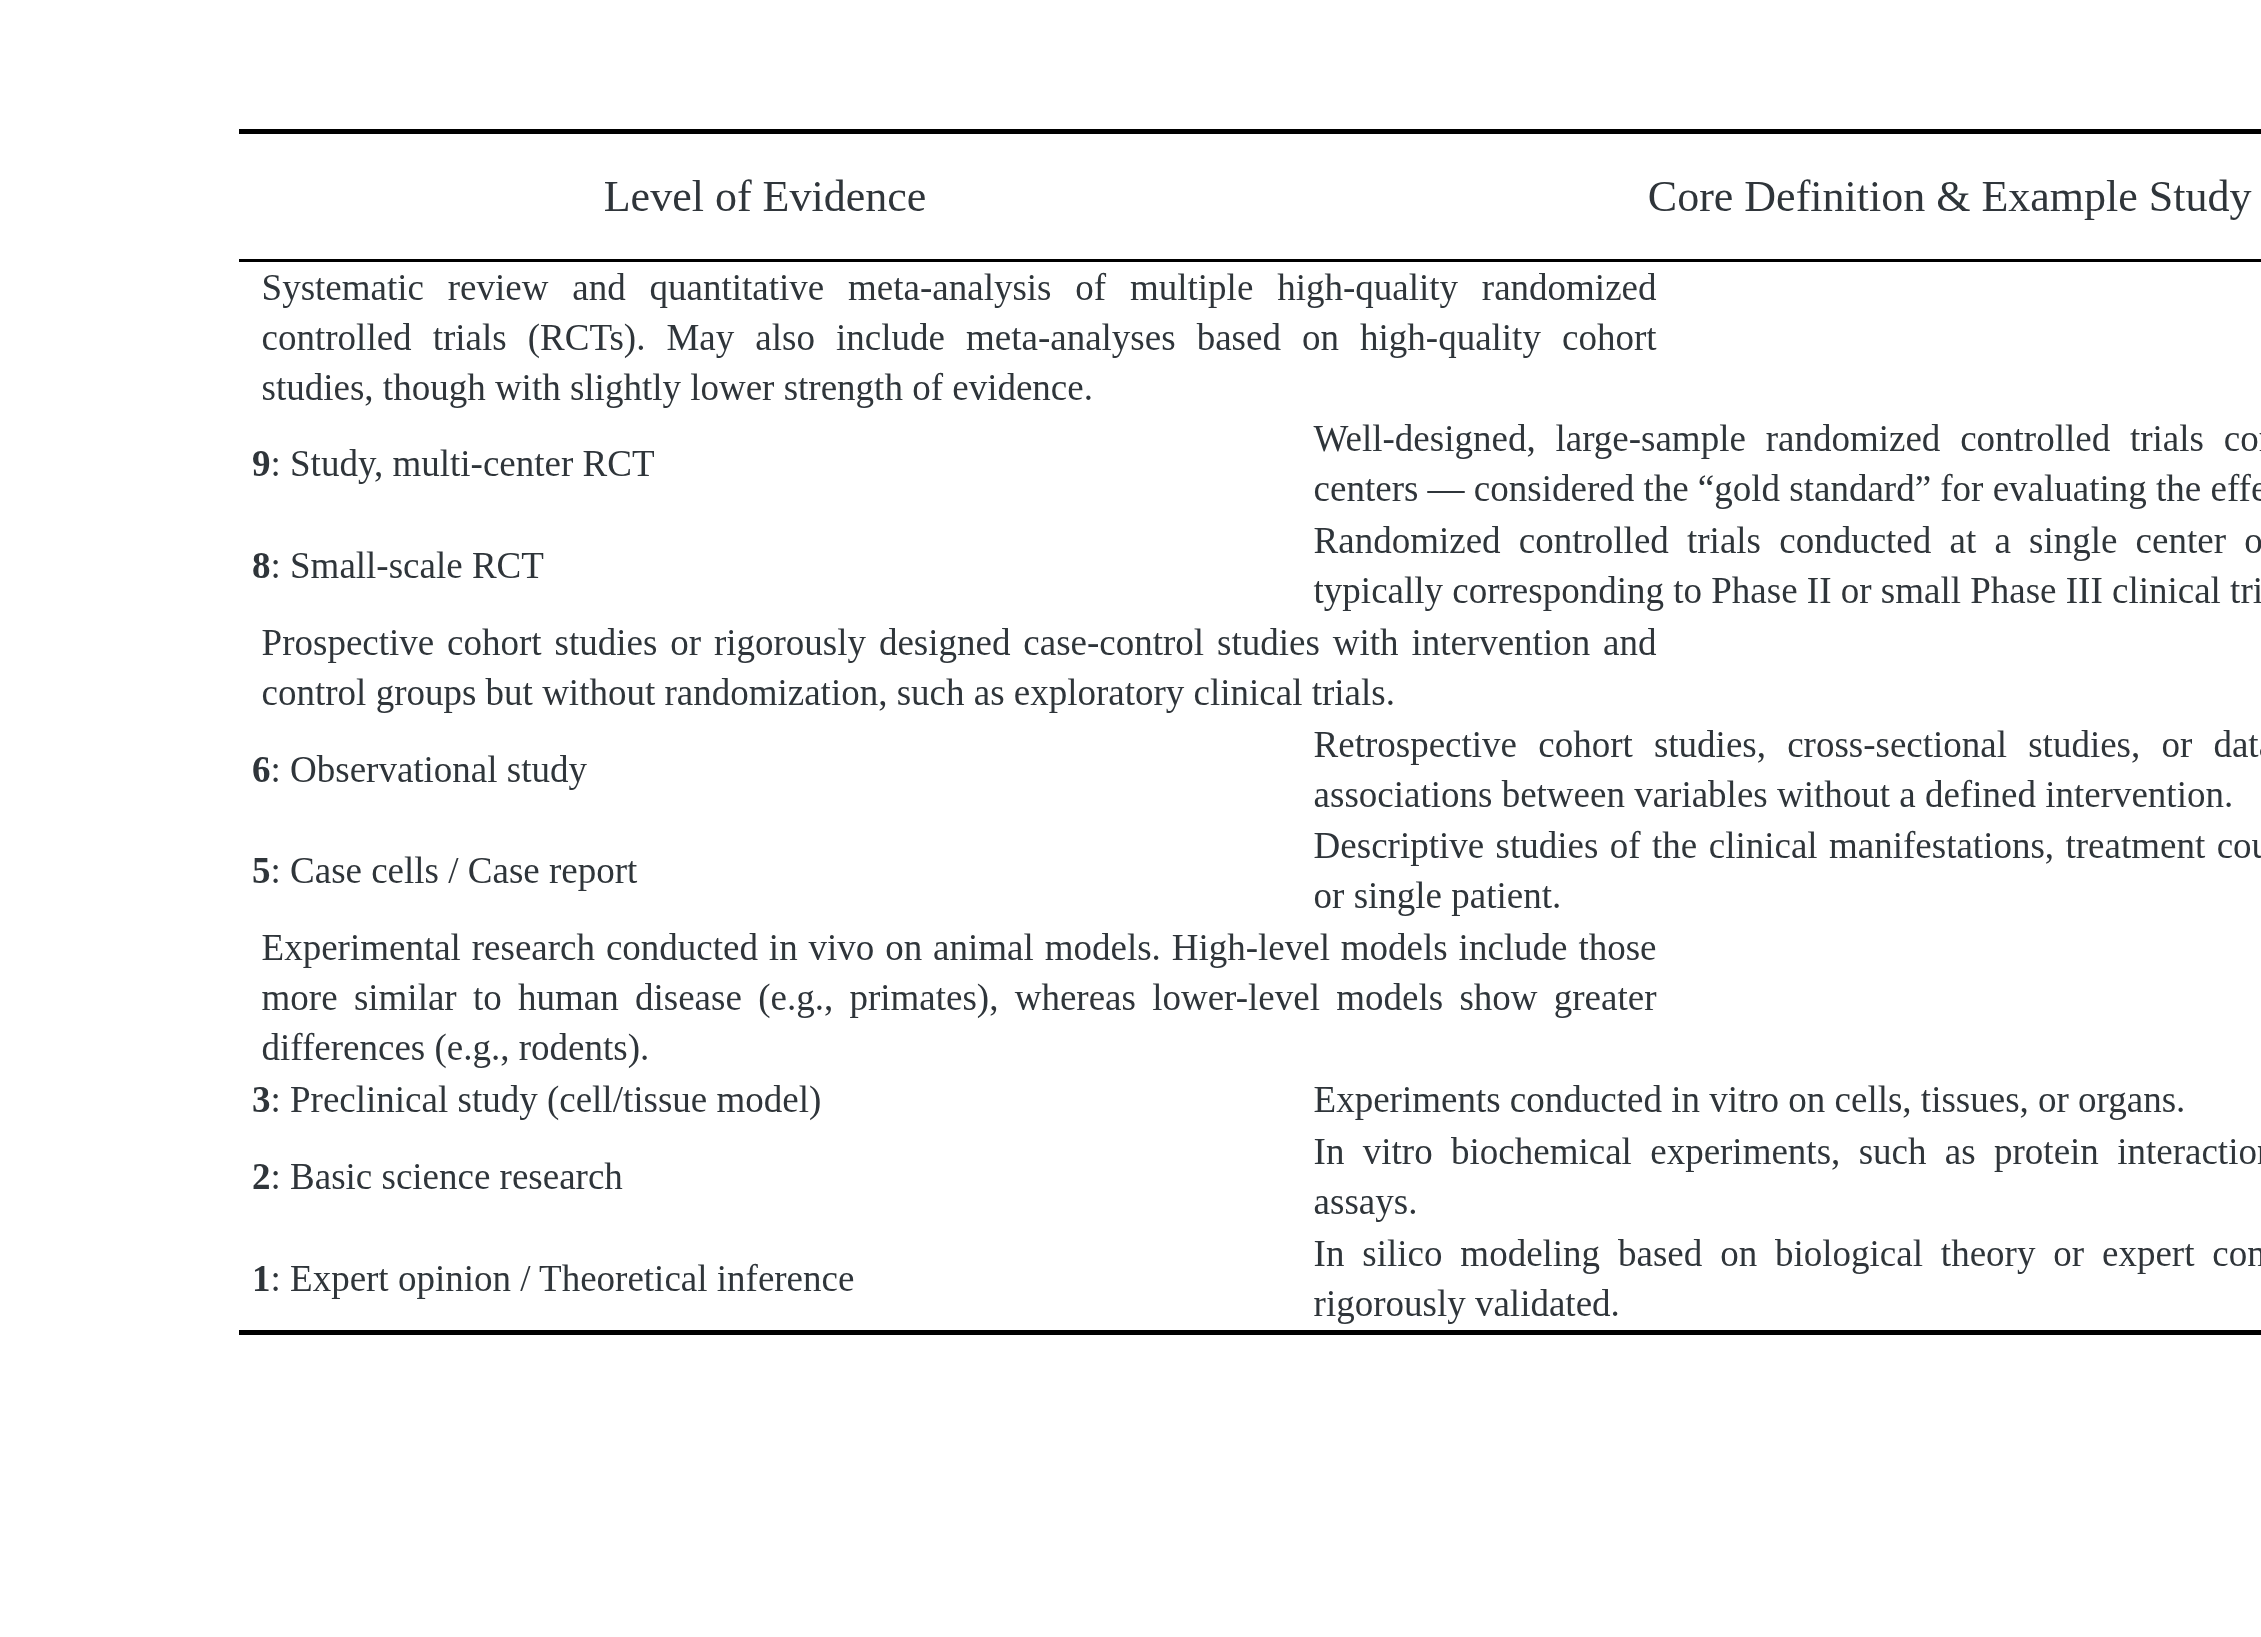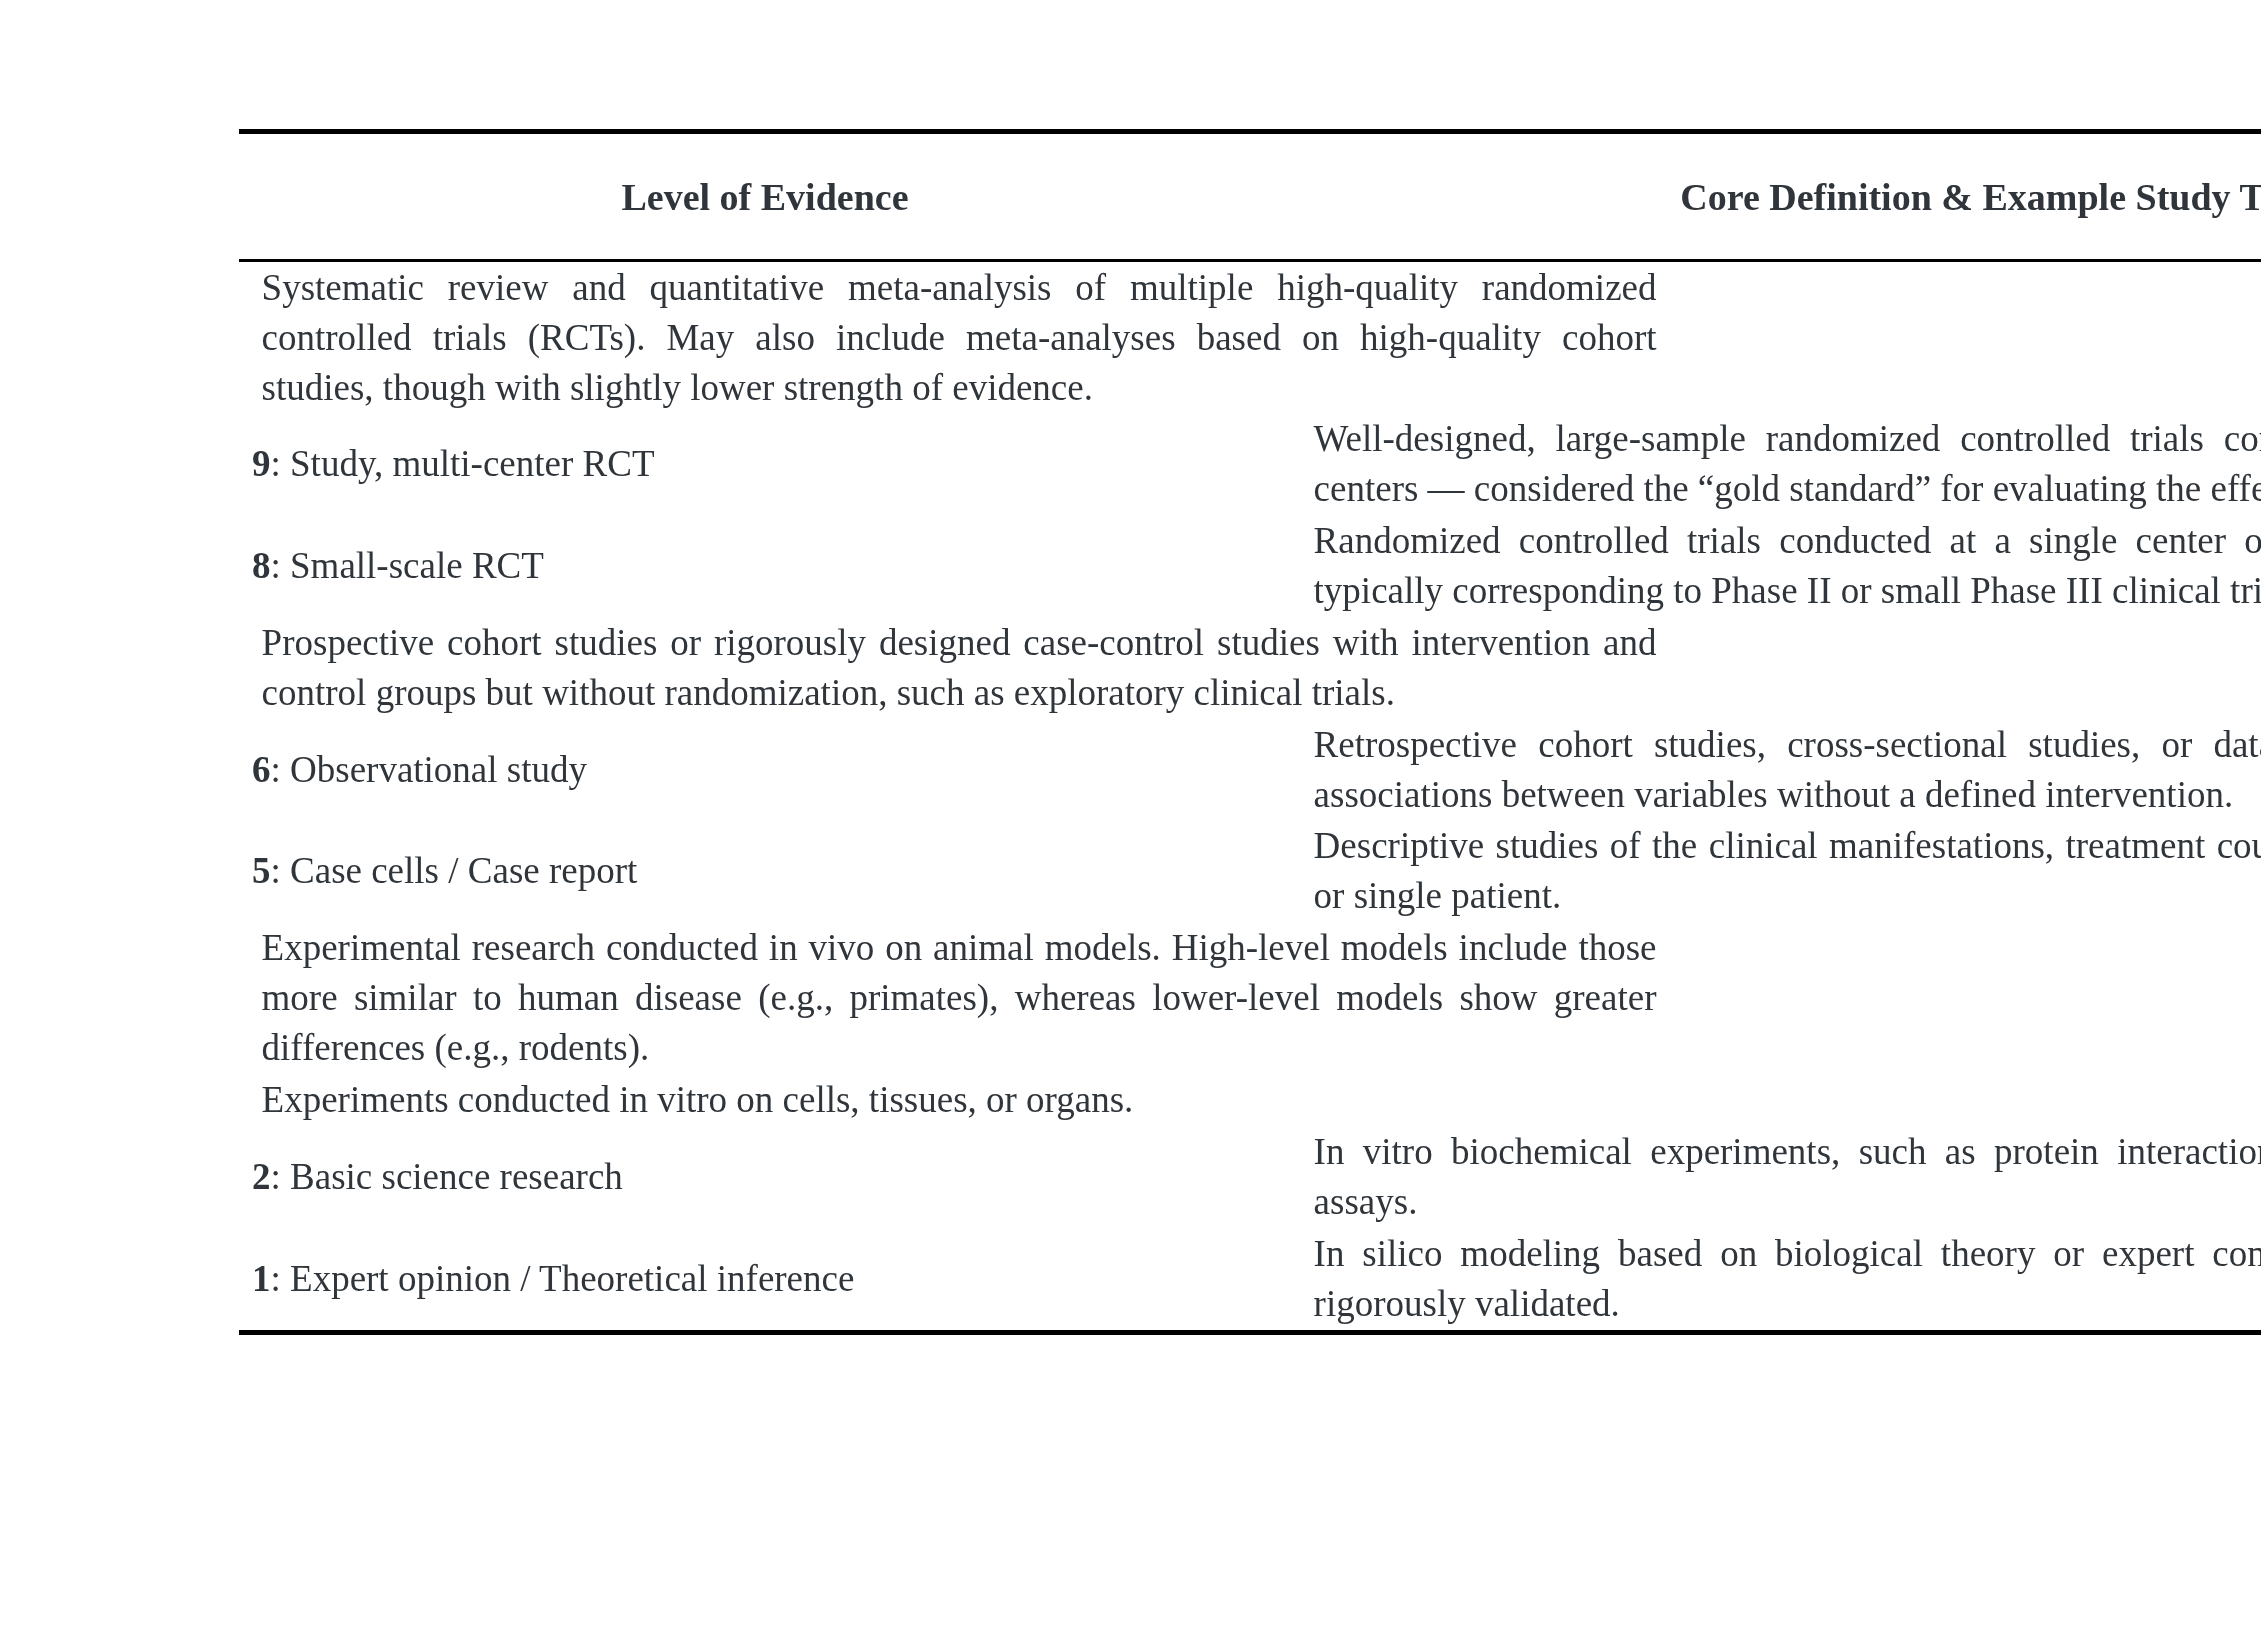--- a/index.html
+++ b/index.html
@@ -17,22 +17,22 @@
   }
   .rule{background:#000000;width:100%;}
   .rule-thick{height:5px;}
   .rule-thin{height:2.7px;}
   .header-row{
     display:flex;
     height:125px;
     align-items:center;
   }
   .header-cell{
-    font-weight:bold;
-    font-size:38px;
+    font-weight:normal;
+    font-size:44px;
     text-align:center;
     box-sizing:border-box;
   }
   .col-left{width:1052px;}
   .col-right{width:1432px;}
   .body-row{display:flex;}
   .cell-level{
     width:1052px;
     box-sizing:border-box;
     padding-left:13px;
@@ -100,20 +100,23 @@
         <span><span class="level-num">5</span><span>: Case cells / Case report</span></span>
       </div>
     <div class="cell-def">Descriptive studies of the clinical manifestations, treatment course, and outcomes of a group or single patient.</div>
   </div>
 
   <div class="body-row">
     <div class="cell-def">Experimental research conducted in vivo on animal models. High-level models include those more similar to human disease (e.g., primates), whereas lower-level models show greater differences (e.g., rodents).</div>
   </div>
 
   <div class="body-row">
+    <div class="cell-level">
+        <span><span class="level-num">3</span><span>: Preclinical study (cell/tissue model)</span></span>
+      </div>
     <div class="cell-def">Experiments conducted in vitro on cells, tissues, or organs.</div>
   </div>
 
   <div class="body-row">
     <div class="cell-level">
         <span><span class="level-num">2</span><span>: Basic science research</span></span>
       </div>
     <div class="cell-def">In vitro biochemical experiments, such as protein interaction studies or enzyme activity assays.</div>
   </div>
 

